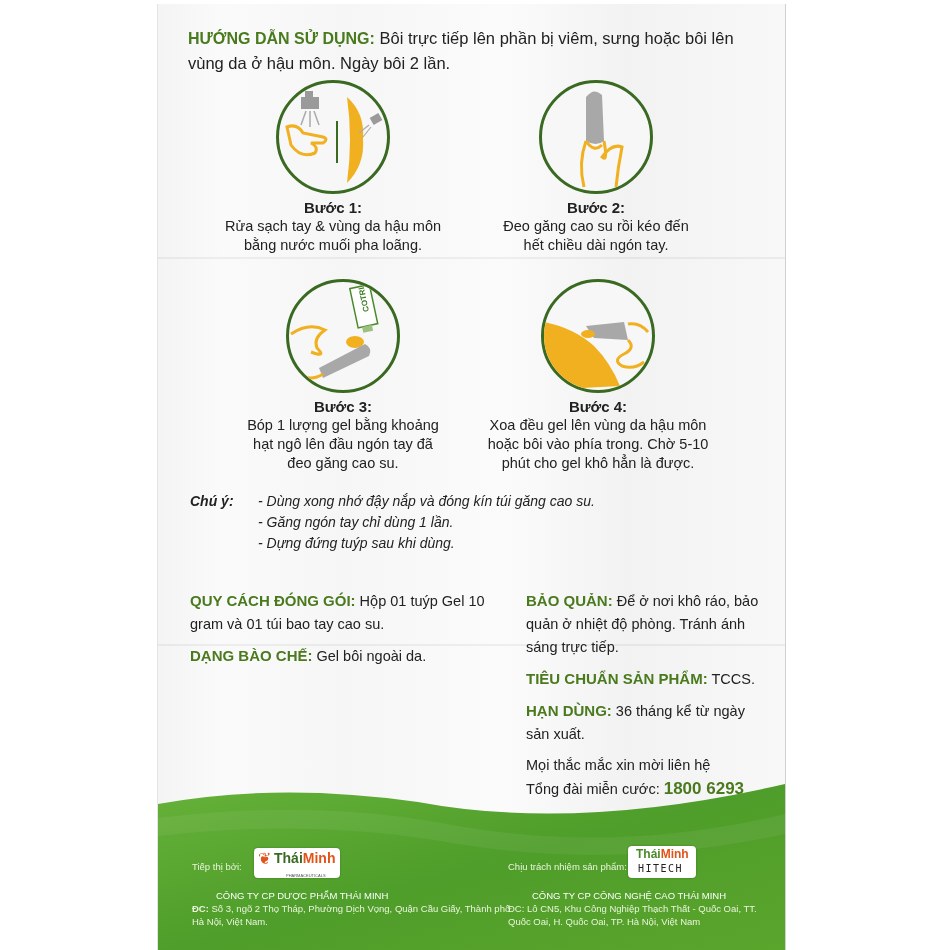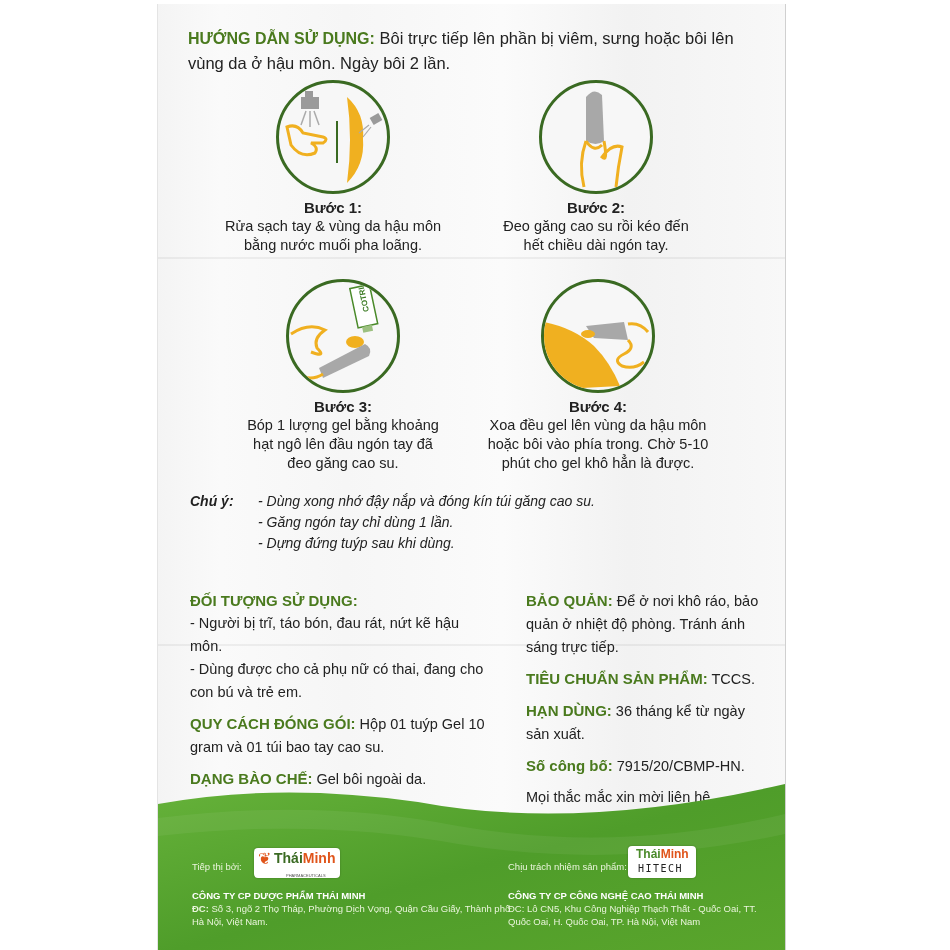--- a/index.html
+++ b/index.html
@@ -31,21 +31,21 @@
 
     .col-left { position:absolute; left:32px; top:585px; width:300px; font-size:14.5px; line-height:23px; color:#222; }
     .col-right { position:absolute; left:368px; top:585px; width:240px; font-size:14.5px; line-height:23px; color:#222; }
     .sec { margin-bottom:8px; }
     .sec .green-txt { font-size:15px; }
 
     .green-band { position:absolute; left:0; top:770px; width:627px; height:180px; }
     .footer-l { position:absolute; left:34px; top:848px; font-size:9.5px; color:#eaf5dc; line-height:13px; width:320px; }
     .footer-r { position:absolute; left:350px; top:848px; font-size:9.5px; color:#eaf5dc; line-height:13px; width:270px; }
     .logo-box { position:absolute; background:#fff; border-radius:4px; box-shadow:0 0 2px rgba(0,0,0,0.3); }
-    .co-name { font-weight:bold; color:#ffffff; }
+    .co-name { font-weight:normal; color:#ffffff;margin-left:24px; }
   </style>
 </head>
 <body>
 
 <div class="sheet">
   <div class="fold-h" style="top:253px"></div>
   <div class="fold-h" style="top:640px"></div>
 
   <div class="intro txt">
     <span class="green-txt h">HƯỚNG DẪN SỬ DỤNG:</span>
@@ -124,25 +124,20 @@
     <span class="lbl">Chú ý:</span>
     <ul>
       <li>- Dùng xong nhớ đậy nắp và đóng kín túi găng cao su.</li>
       <li>- Găng ngón tay chỉ dùng 1 lần.</li>
       <li>- Dựng đứng tuýp sau khi dùng.</li>
     </ul>
   </div>
 
   <div class="col-left">
     <div class="sec">
-      <div class="green-txt">ĐỐI TƯỢNG SỬ DỤNG:</div>
-      <div>- Người bị trĩ, táo bón, đau rát, nứt kẽ hậu môn.</div>
-      <div>- Dùng được cho cả phụ nữ có thai, đang cho con bú và trẻ em.</div>
-    </div>
-    <div class="sec">
       <span class="green-txt">QUY CÁCH ĐÓNG GÓI:</span>
       <span>Hộp 01 tuýp Gel 10 gram và 01 túi bao tay cao su.</span>
     </div>
     <div class="sec">
       <span class="green-txt">DẠNG BÀO CHẾ:</span>
       <span>Gel bôi ngoài da.</span>
     </div>
   </div>
 
   <div class="col-right">
@@ -150,24 +145,20 @@
       <span class="green-txt">BẢO QUẢN:</span>
       <span>Để ở nơi khô ráo, bảo quản ở nhiệt độ phòng. Tránh ánh sáng trực tiếp.</span>
     </div>
     <div class="sec">
       <span class="green-txt">TIÊU CHUẨN SẢN PHẨM:</span>
       <span>TCCS.</span>
     </div>
     <div class="sec">
       <span class="green-txt">HẠN DÙNG:</span>
       <span>36 tháng kể từ ngày sản xuất.</span>
-    </div>
-    <div class="sec">
-      <span class="green-txt">Số công bố:</span>
-      <span>7915/20/CBMP-HN.</span>
     </div>
     <div class="sec">
       <div>Mọi thắc mắc xin mời liên hệ</div>
       <div>
         <span>Tổng đài miễn cước:</span>
         <span class="green-txt" style="font-size:17px;">1800 6293</span>
       </div>
     </div>
   </div>
 

